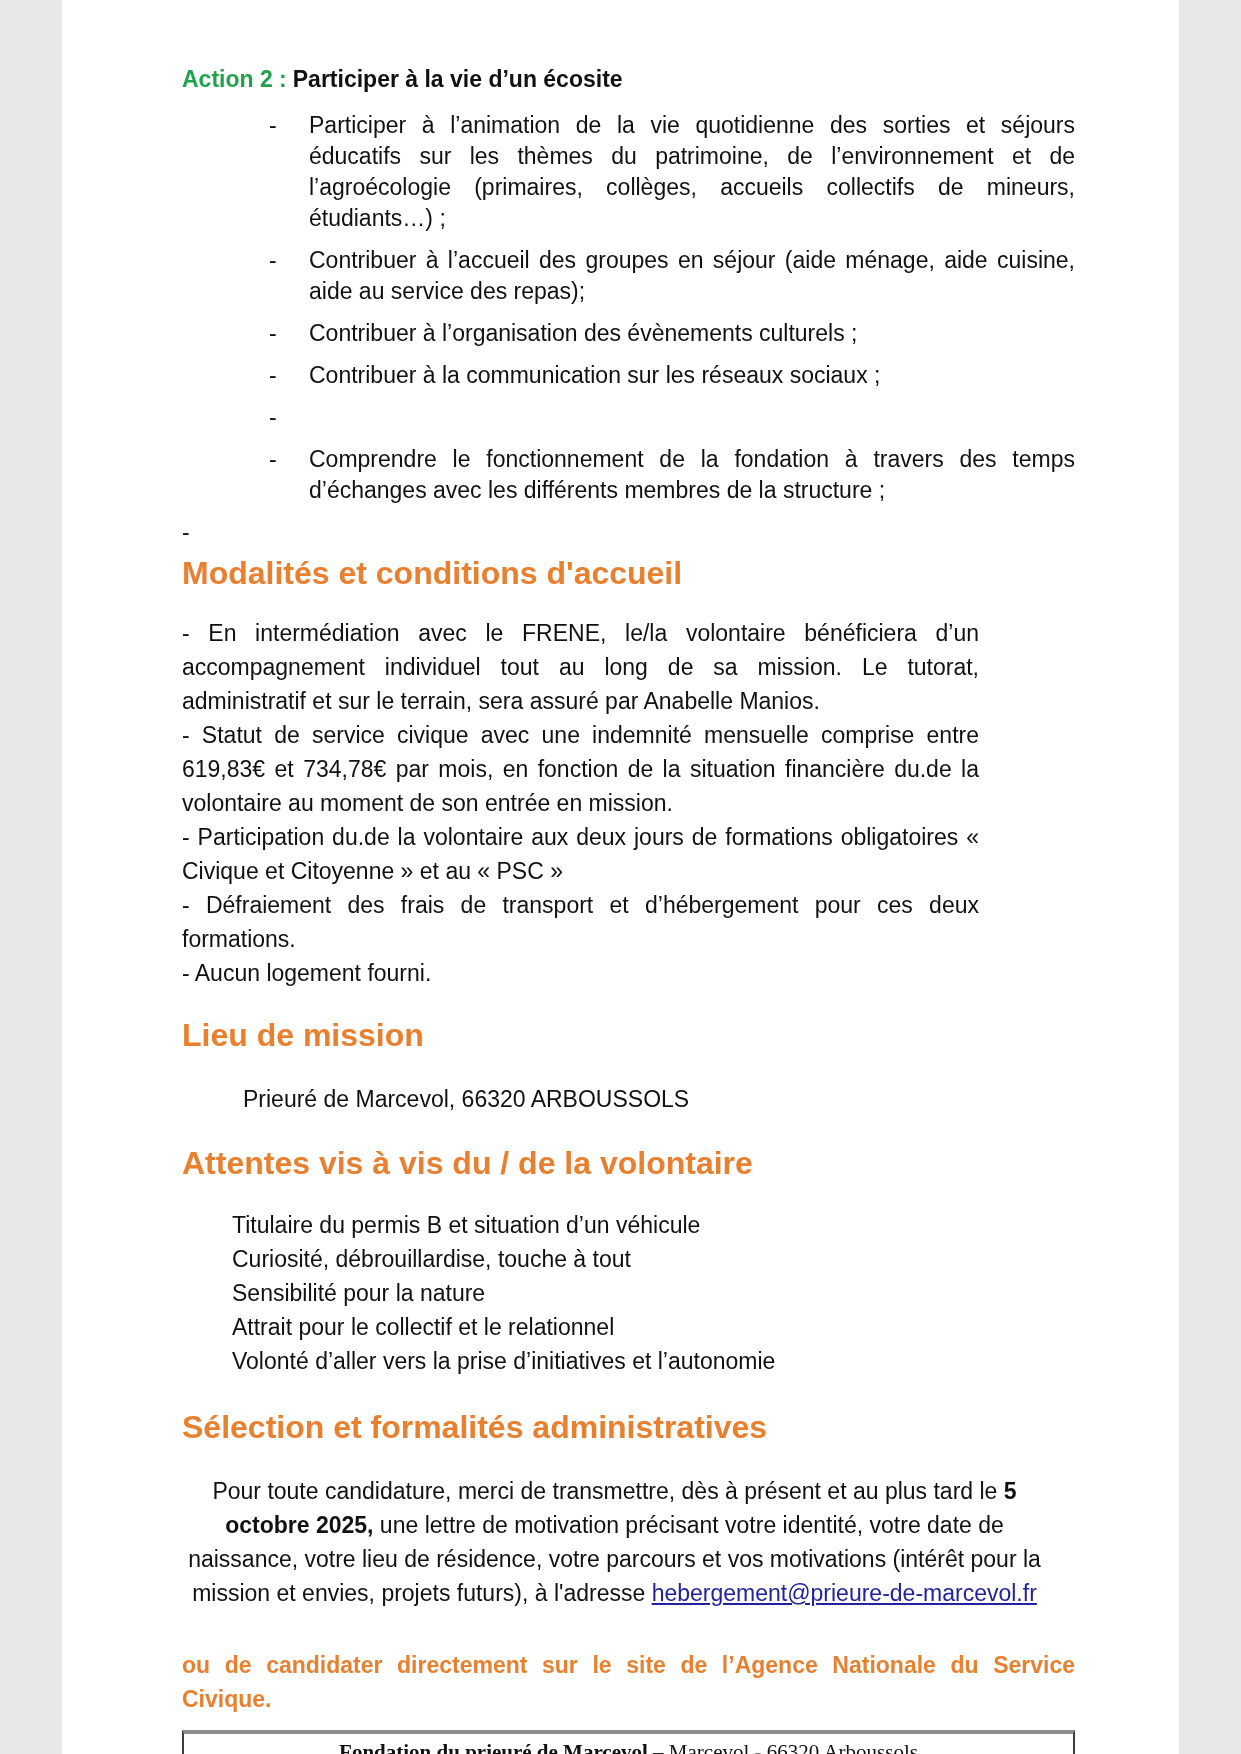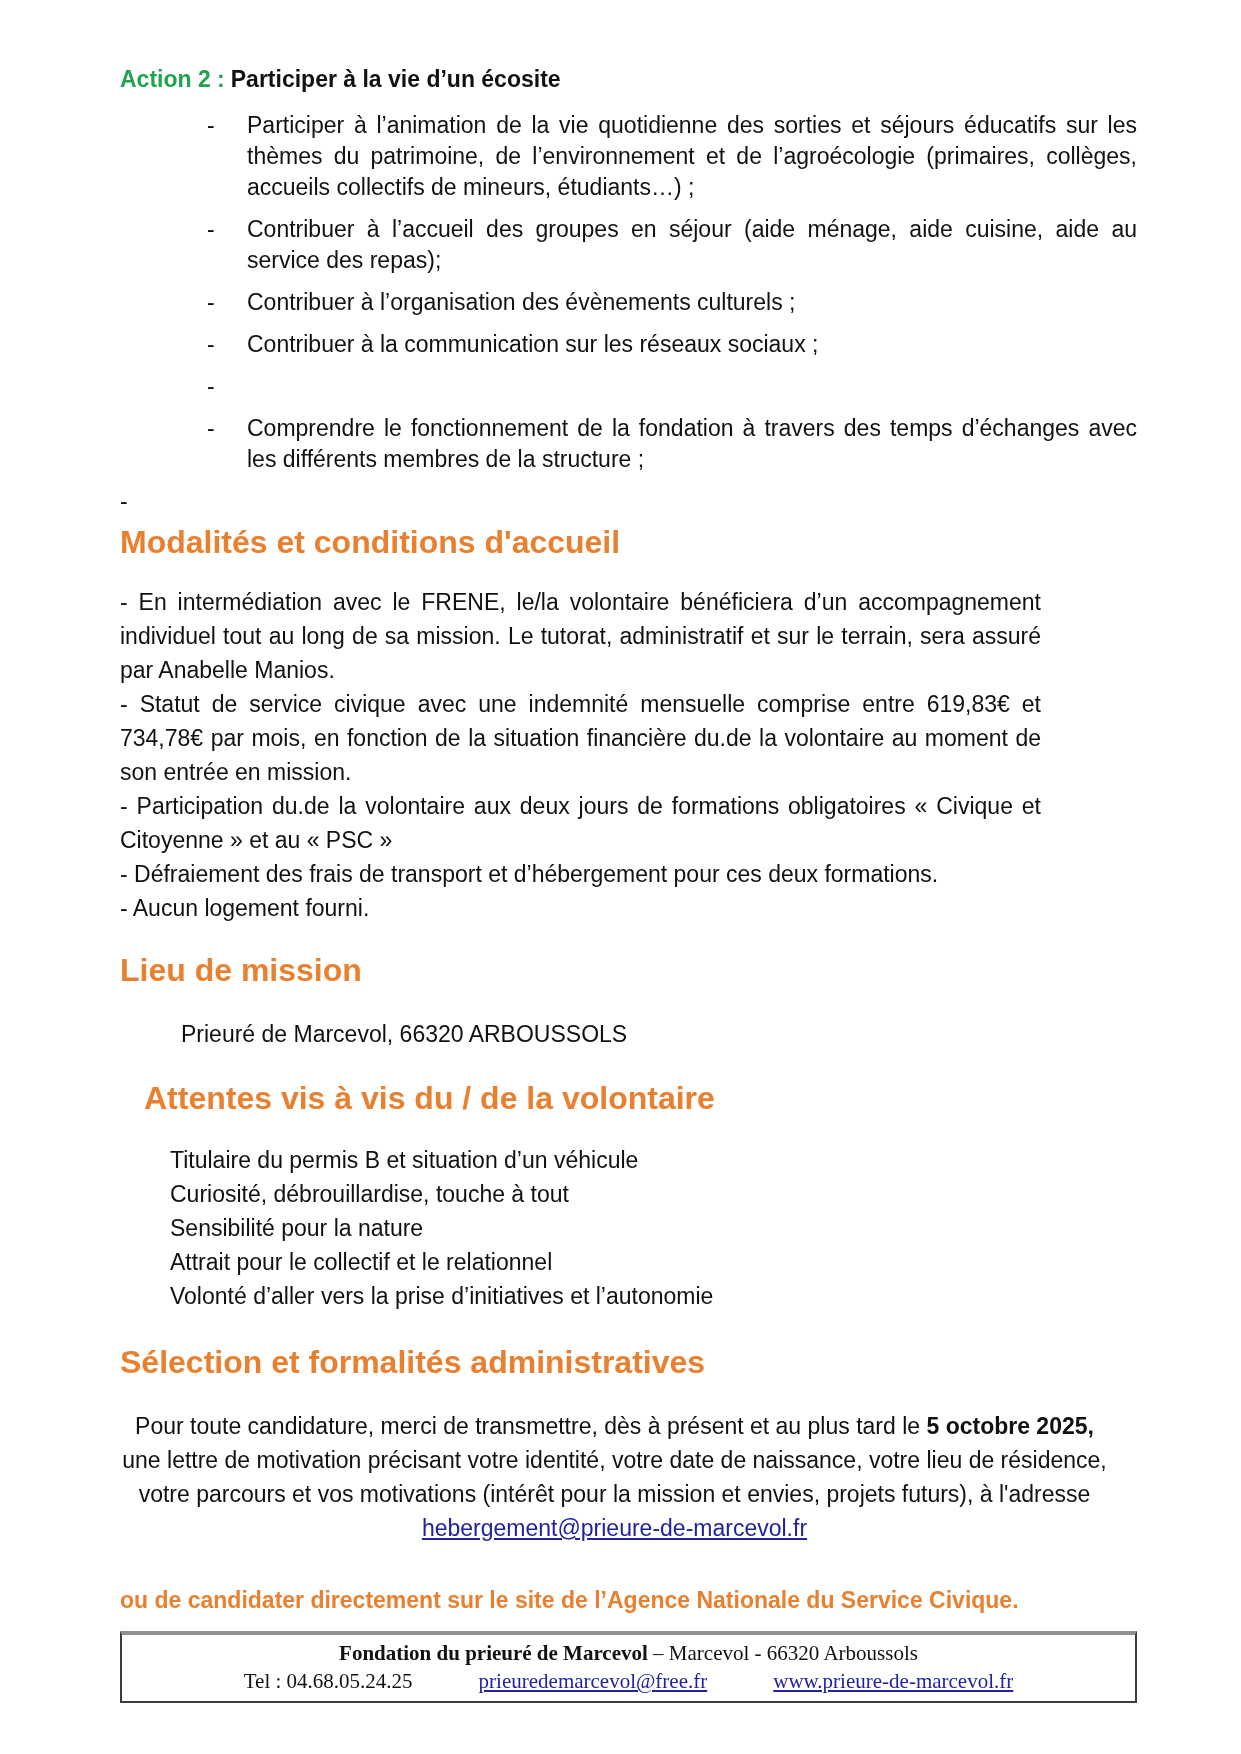--- a/index.html
+++ b/index.html
@@ -1,36 +1,36 @@
 <!DOCTYPE html>
 <html lang="fr" style="--green: #1FA34C; --orange: #E8802F; --link: #2222A0;"><head>
 <meta charset="utf-8">
 <style>
   html,body{margin:0;padding:0;background:#e8e8e8;}
   .page{
-    width:1241px;height:1754px;margin:0 auto;background:#ffffff;
+    width:1117px;height:1754px;margin:0 auto;background:#ffffff;
     font-family:"Liberation Sans",sans-serif;font-size:23px;color:#111;
     position:relative;overflow:hidden;box-sizing:border-box;
   }
   .content{padding:0 104px 0 120px;}
   h1{font-size:23px;line-height:30px;margin:64px 0 0;font-weight:bold;}
   .green{color:var(--green);}
   .title-black{color:#111;margin-left:6px;}
   .bullets{margin-top:16px;}
   .bullet{display:flex;line-height:31px;margin-bottom:11px;}
   .dash{flex:0 0 40px;margin-left:87px;}
   .btxt{flex:1;text-align:justify;}
   .stray{line-height:31px;margin-top:6px;}
   h2{font-size:32px;line-height:30px;margin:0;font-weight:bold;color:var(--orange);}
   .h2-modalites{margin-top:10px;}
   .paras{margin-top:28px;line-height:34px;padding-right:96px;}
   .paras p{margin:0;text-align:justify;}
   .h2-lieu{margin-top:30px;}
   .location{margin:32px 0 5px;padding-left:61px;line-height:34px;}
-  .h2-attentes{margin-top:32px;margin-left:24px;}
+  .h2-attentes{margin-top:32px;}
   .plainlist{margin-top:30px;line-height:34px;padding-left:50px;}
   .h2-selection{margin-top:34px;}
   .apply{margin:32px 0 0;line-height:34px;padding-right:28px;text-align:center;}
   .apply b{font-weight:bold;}
   a.link{color:var(--link);text-decoration:underline;cursor:pointer;}
   .orange-para{margin:38px 0 0;line-height:34px;color:var(--orange);font-weight:bold;text-align:justify;}
   .footerbox{
     margin-top:14px;border:2px solid #3c3c3c;border-top:4px solid #8f8f8f;
     text-align:center;font-family:"Liberation Serif",serif;font-size:21px;
     line-height:28px;padding:4px 8px 6px;color:#111;

